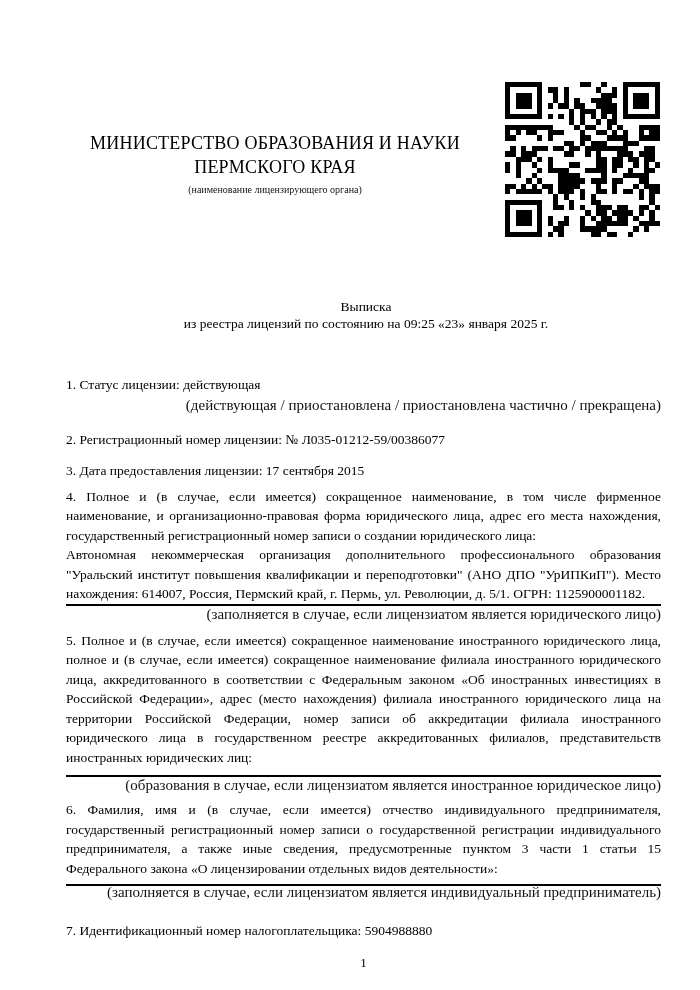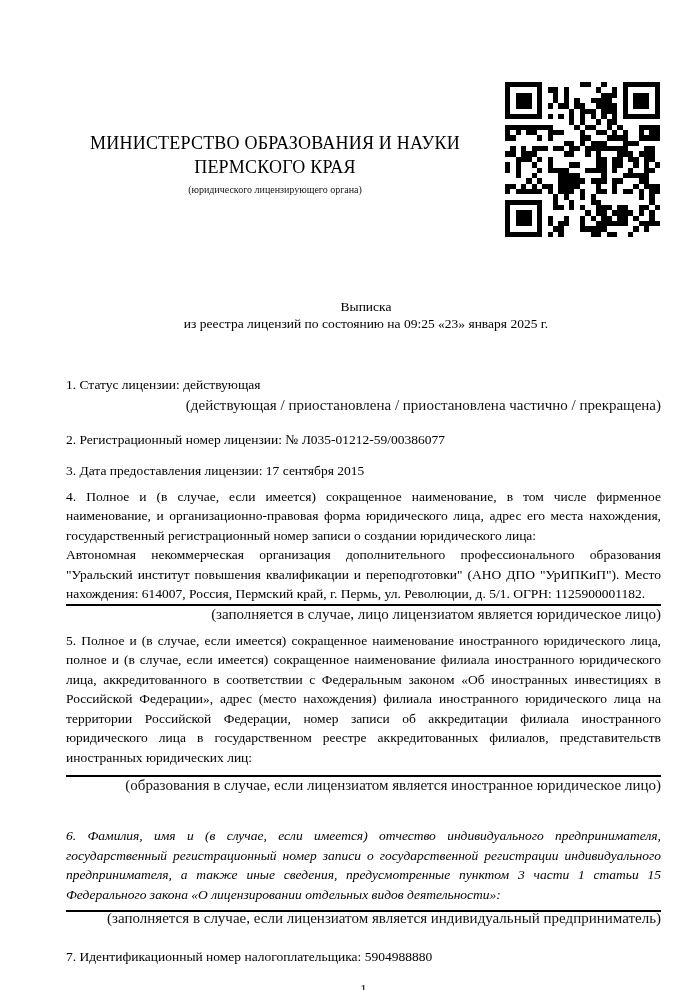--- a/index.html
+++ b/index.html
@@ -41,35 +41,35 @@
   .mt-item1{margin-top:19px;}
   .mt-cap1{margin-top:4px;}
   .mt-item2{margin-top:18px;}
   .mt-item3{margin-top:12px;}
   .mt-p4{margin-top:6px;}
   .mt-rule4{margin-top:0px;}
   .mt-cap4{margin-top:2px;}
   .mt-p5{margin-top:10px;}
   .mt-rule5{margin-top:8px;}
   .mt-cap5{margin-top:2px;}
-  .mt-p6{margin-top:34px;font-style:italic;}
+  .mt-p6{margin-top:8px;}
   .mt-rule6{margin-top:6px;}
   .mt-cap6{margin-top:0;}
   .mt-item7{margin-top:22px;}
   .page-num{margin-top:12px;text-align:center;font-size:13px;}
 </style>
 </head>
 <body>
 
 <div class="page">
 
   <div class="header">
     <div class="title">МИНИСТЕРСТВО ОБРАЗОВАНИЯ И НАУКИ</div>
     <div class="title">ПЕРМСКОГО КРАЯ</div>
-    <div class="subtitle">(юридического лицензирующего органа)</div>
+    <div class="subtitle">(наименование лицензирующего органа)</div>
   </div>
 
   <svg class="qr" viewBox="0 0 29 29" shape-rendering="crispEdges" aria-hidden="true">
       <rect x="0" y="0" width="1" height="1" fill="#000"></rect>
       <rect x="1" y="0" width="1" height="1" fill="#000"></rect>
       <rect x="2" y="0" width="1" height="1" fill="#000"></rect>
       <rect x="3" y="0" width="1" height="1" fill="#000"></rect>
       <rect x="4" y="0" width="1" height="1" fill="#000"></rect>
       <rect x="5" y="0" width="1" height="1" fill="#000"></rect>
       <rect x="6" y="0" width="1" height="1" fill="#000"></rect>
@@ -489,21 +489,21 @@
     <div class="item mt-item1">1. Статус лицензии: действующая</div>
     <div class="caption mt-cap1">(действующая / приостановлена / приостановлена частично / прекращена)</div>
 
     <div class="item mt-item2">2. Регистрационный номер лицензии: № Л035-01212-59/00386077</div>
 
     <div class="item mt-item3">3. Дата предоставления лицензии: 17 сентября 2015</div>
 
     <div class="item just mt-p4">4. Полное и (в случае, если имеется) сокращенное наименование, в том числе фирменное наименование, и организационно-правовая форма юридического лица, адрес его места нахождения, государственный регистрационный номер записи о создании юридического лица:</div>
     <div class="item just">Автономная некоммерческая организация дополнительного профессионального образования "Уральский институт повышения квалификации и переподготовки" (АНО ДПО "УрИПКиП"). Место нахождения: 614007, Россия, Пермский край, г. Пермь, ул. Революции, д. 5/1. ОГРН: 1125900001182.</div>
     <div class="rule mt-rule4"></div>
-    <div class="caption mt-cap4">(заполняется в случае, лицо лицензиатом является юридическое лицо)</div>
+    <div class="caption mt-cap4">(заполняется в случае, если лицензиатом является юридического лицо)</div>
 
     <div class="item just mt-p5">5. Полное и (в случае, если имеется) сокращенное наименование иностранного юридического лица, полное и (в случае, если имеется) сокращенное наименование филиала иностранного юридического лица, аккредитованного в соответствии с Федеральным законом «Об иностранных инвестициях в Российской Федерации», адрес (место нахождения) филиала иностранного юридического лица на территории Российской Федерации, номер записи об аккредитации филиала иностранного юридического лица в государственном реестре аккредитованных филиалов, представительств иностранных юридических лиц:</div>
     <div class="rule mt-rule5"></div>
     <div class="caption mt-cap5">(образования в случае, если лицензиатом является иностранное юридическое лицо)</div>
 
     <div class="item just mt-p6">6. Фамилия, имя и (в случае, если имеется) отчество индивидуального предпринимателя, государственный регистрационный номер записи о государственной регистрации индивидуального предпринимателя, а также иные сведения, предусмотренные пунктом 3 части 1 статьи 15 Федерального закона «О лицензировании отдельных видов деятельности»:</div>
     <div class="rule mt-rule6"></div>
     <div class="caption mt-cap6">(заполняется в случае, если лицензиатом является индивидуальный предприниматель)</div>
 
     <div class="item mt-item7">7. Идентификационный номер налогоплательщика: 5904988880</div>

